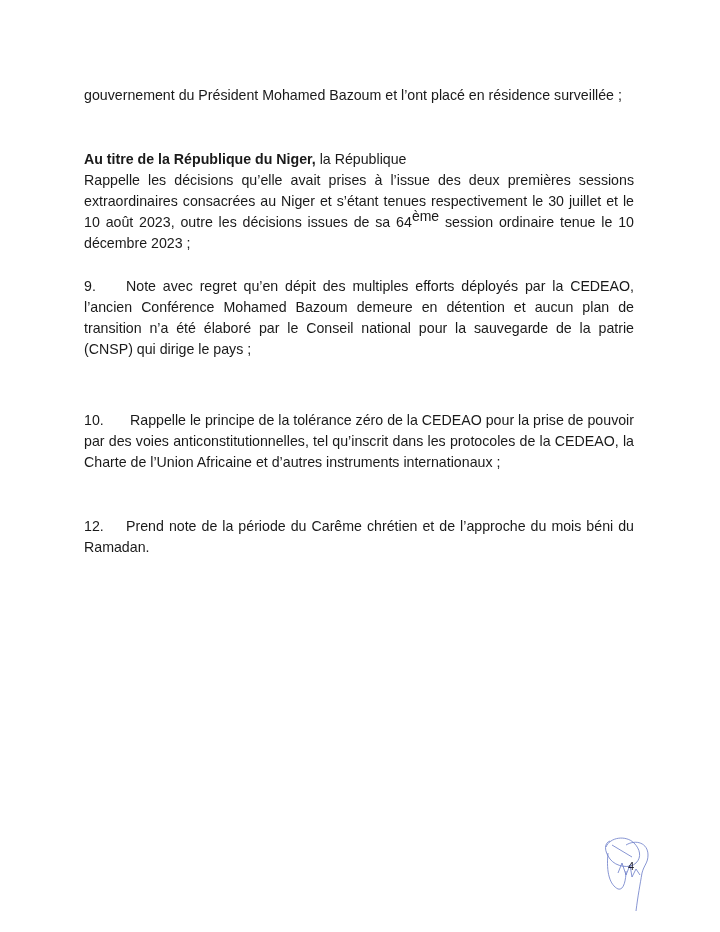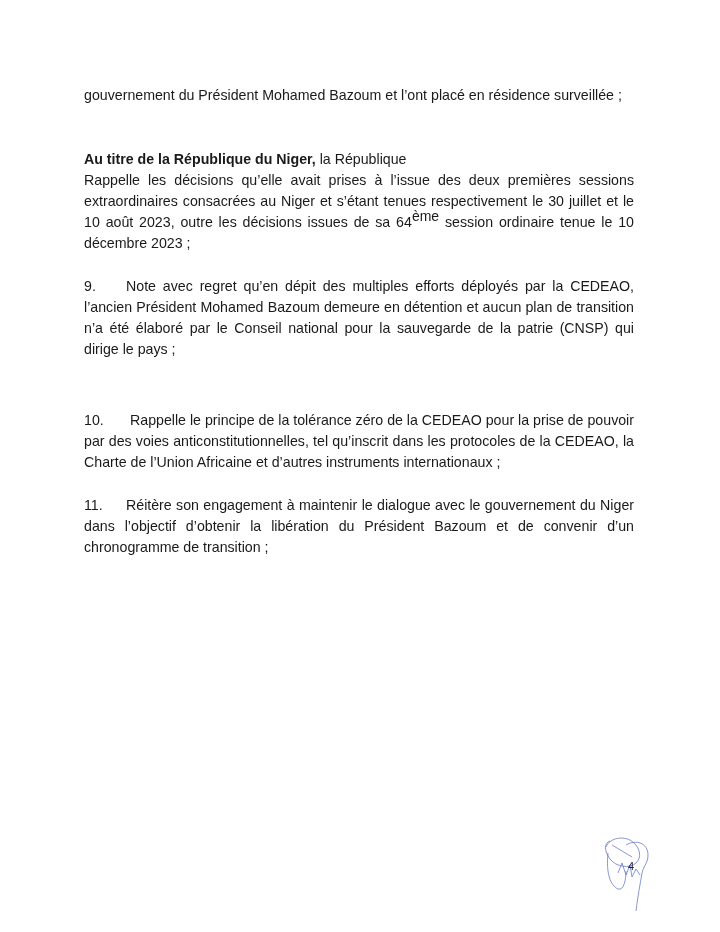--- a/index.html
+++ b/index.html
@@ -25,29 +25,29 @@
 
   <p class="para">gouvernement du Président Mohamed Bazoum et l’ont placé en résidence surveillée ;</p>
   <div class="gap"></div>
 
   <div class="gap"></div>
 
   <p class="para"><span class="bold">Au titre de la République du Niger,</span><span> la République</span></p>
   <p class="para"><span> Rappelle les décisions qu’elle avait prises à l’issue des deux premières sessions extraordinaires consacrées au Niger et s’étant tenues respectivement le 30 juillet et le 10 août 2023, outre les décisions issues de sa 64</span><sup>ème</sup><span> session ordinaire tenue le 10 décembre 2023 ;</span></p>
   <div class="gap"></div>
 
-  <p class="para"><span class="num">9.</span><span>Note avec regret qu’en dépit des multiples efforts déployés par la CEDEAO, l’ancien Président Mohamed Bazoum demeure en détention et aucun plan de transition n’a été élaboré par le Conseil national pour la sauvegarde de la patrie (CNSP) qui dirige le pays ;</span></p>
+  <p class="para"><span class="num">9.</span><span>Note avec regret qu’en dépit des multiples efforts déployés par la CEDEAO, l’ancien Conférence Mohamed Bazoum demeure en détention et aucun plan de transition n’a été élaboré par le Conseil national pour la sauvegarde de la patrie (CNSP) qui dirige le pays ;</span></p>
   <div class="gap"></div>
 
   <p class="para"><span class="num wide">10.</span><span>Rappelle le principe de la tolérance zéro de la CEDEAO pour la prise de pouvoir par des voies anticonstitutionnelles, tel qu’inscrit dans les protocoles de la CEDEAO, la Charte de l’Union Africaine et d’autres instruments internationaux ;</span></p>
   <div class="gap"></div>
 
-  <p class="para"><span class="num">11.</span><span>Réitère son engagement à maintenir le dialogue avec le gouvernement du Niger dans l’objectif d’obtenir la libération du Président Bazoum et de convenir d’un chronogramme de transition ;</span></p>
   <div class="gap"></div>
 
+  <p class="para"><span class="num">12.</span><span>Prend note de la période du Carême chrétien et de l’approche du mois béni du Ramadan.</span></p>
   <div class="gap"></div>
 
 </div>
 
 <svg class="sig" viewBox="0 0 70 80">
   <g fill="none" stroke="#6a7bc8" stroke-width="0.8">
     <path d="M10 14 C 14 4, 30 2, 38 10 C 44 16, 46 24, 40 30 C 34 36, 20 34, 14 26 C 8 18, 8 10, 14 8"></path>
     <path d="M12 20 C 10 40, 14 52, 22 56 C 28 58, 30 46, 30 38"></path>
     <path d="M30 12 C 40 6, 52 10, 52 22 C 52 30, 48 32, 46 40 C 44 52, 42 62, 40 78"></path>
     <path d="M22 40 L 26 30 L 30 42 L 34 32 L 36 44 L 40 36 L 44 42"></path>

